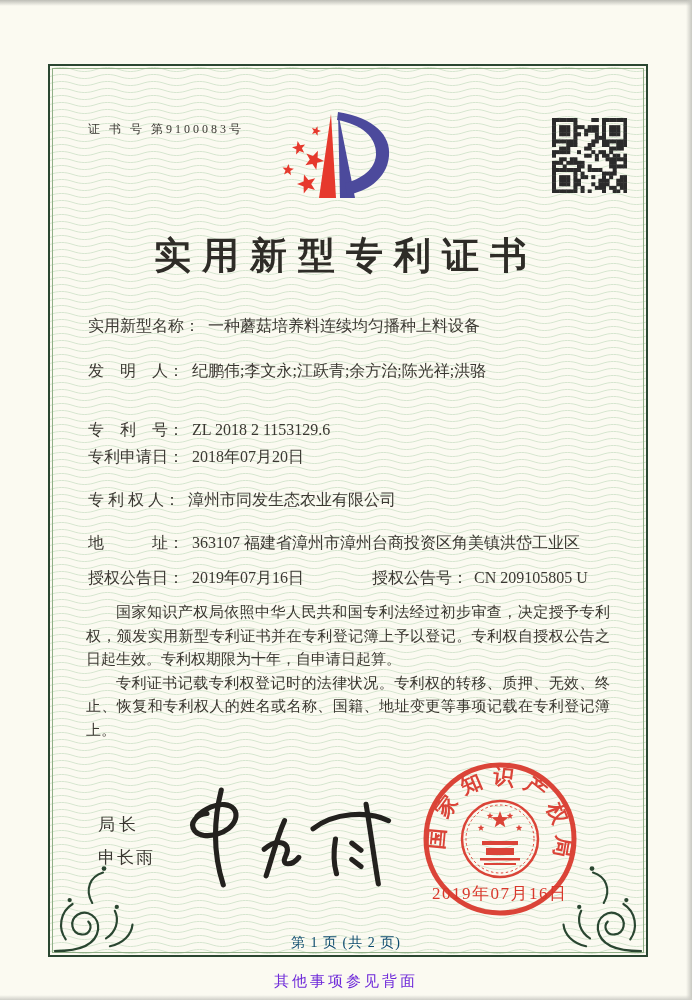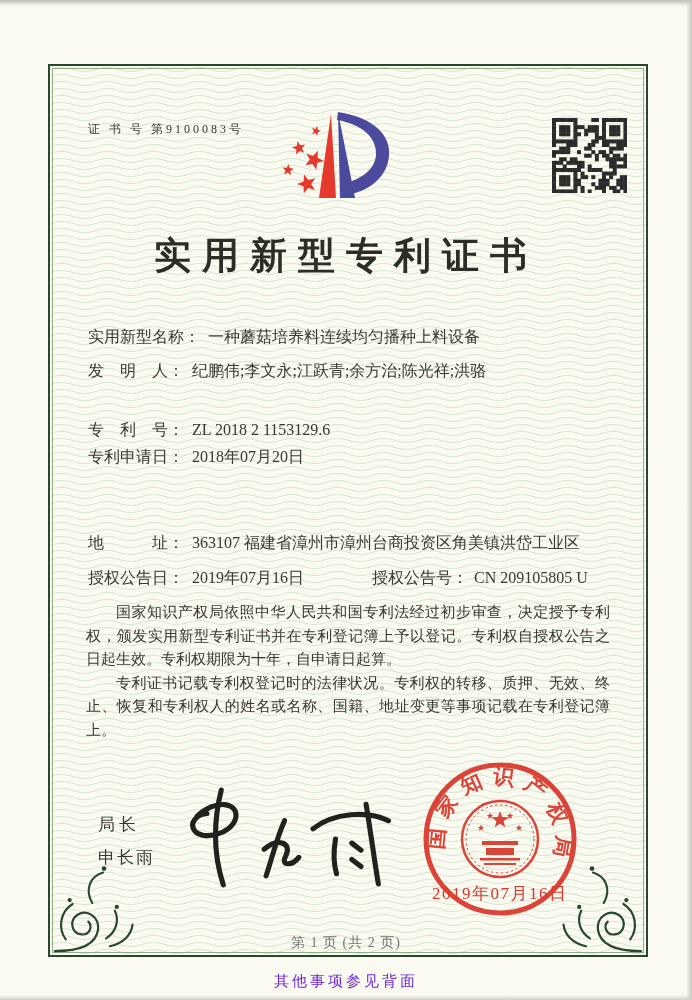--- a/index.html
+++ b/index.html
@@ -50,21 +50,21 @@
 
   .seal { position:absolute; left:403px; top:742px; width:194px; height:194px; opacity:.93; }
   .seal-date { position:absolute; left:432px; top:882px; font-size:17px; letter-spacing:1.5px;
     color:#d9372b; z-index:5; }
 
   .flourish { position:absolute; width:108px; height:108px; }
   .flourish.bl { left:51px; top:848px; }
   .flourish.br { left:537px; top:848px; transform:scaleX(-1); }
 
   .footer-page { position:absolute; left:0; width:692px; top:934px; text-align:center;
-    font-size:14px; letter-spacing:1px; color:#737373; }
+    font-size:14px; letter-spacing:1px; color:#0c4a6e; }
   .footer-note { position:absolute; left:0; width:692px; top:972px; text-align:center;
     font-size:15px; letter-spacing:3px; color:#6d28d9; }
 </style>
 </head>
 <body>
 
 <div class="sheet">
 
   <svg class="waves" xmlns="http://www.w3.org/2000/svg" width="596" height="890">
     <defs>
@@ -356,31 +356,34 @@
       <rect x="28.57" y="71.43" width="4" height="4" fill="#2b2b2b"></rect>
       <rect x="35.71" y="71.43" width="4" height="4" fill="#2b2b2b"></rect>
       <rect x="50.00" y="71.43" width="4" height="4" fill="#2b2b2b"></rect>
       <rect x="60.71" y="71.43" width="4" height="4" fill="#2b2b2b"></rect>
       <rect x="64.29" y="71.43" width="4" height="4" fill="#2b2b2b"></rect>
       <rect x="71.43" y="71.43" width="4" height="4" fill="#2b2b2b"></rect>
     </svg>
 
   <div class="title">实用新型专利证书</div>
 
-  <div class="field-row" style="top:327px">
+  <div class="field-row" style="top:316px">
     <span class="field-label">实用新型名称：</span><span class="field-value">一种蘑菇培养料连续均匀播种上料设备</span>
   </div>
   <div class="field-row" style="top:361px">
     <span class="field-label">发　明　人：</span><span class="field-value">纪鹏伟;李文永;江跃青;余方治;陈光祥;洪骆</span>
   </div>
   <div class="field-row" style="top:420px">
     <span class="field-label">专　利　号：</span><span class="field-value">ZL 2018 2 1153129.6</span>
   </div>
   <div class="field-row" style="top:447px">
     <span class="field-label">专利申请日：</span><span class="field-value">2018年07月20日</span>
+  </div>
+  <div class="field-row" style="top:490px">
+    <span class="field-label">专 利 权 人：</span><span class="field-value">漳州市同发生态农业有限公司</span>
   </div>
   <div class="field-row" style="top:533px">
     <span class="field-label">地　　　址：</span><span class="field-value">363107 福建省漳州市漳州台商投资区角美镇洪岱工业区</span>
   </div>
   <div class="field-row" style="top:568px">
     <span class="field-label">授权公告日：</span><span class="field-value">2019年07月16日</span>
     <span class="pair2">
       <span class="field-label" style="min-width:0">授权公告号：</span><span class="field-value">CN 209105805 U</span>
     </span>
   </div>

